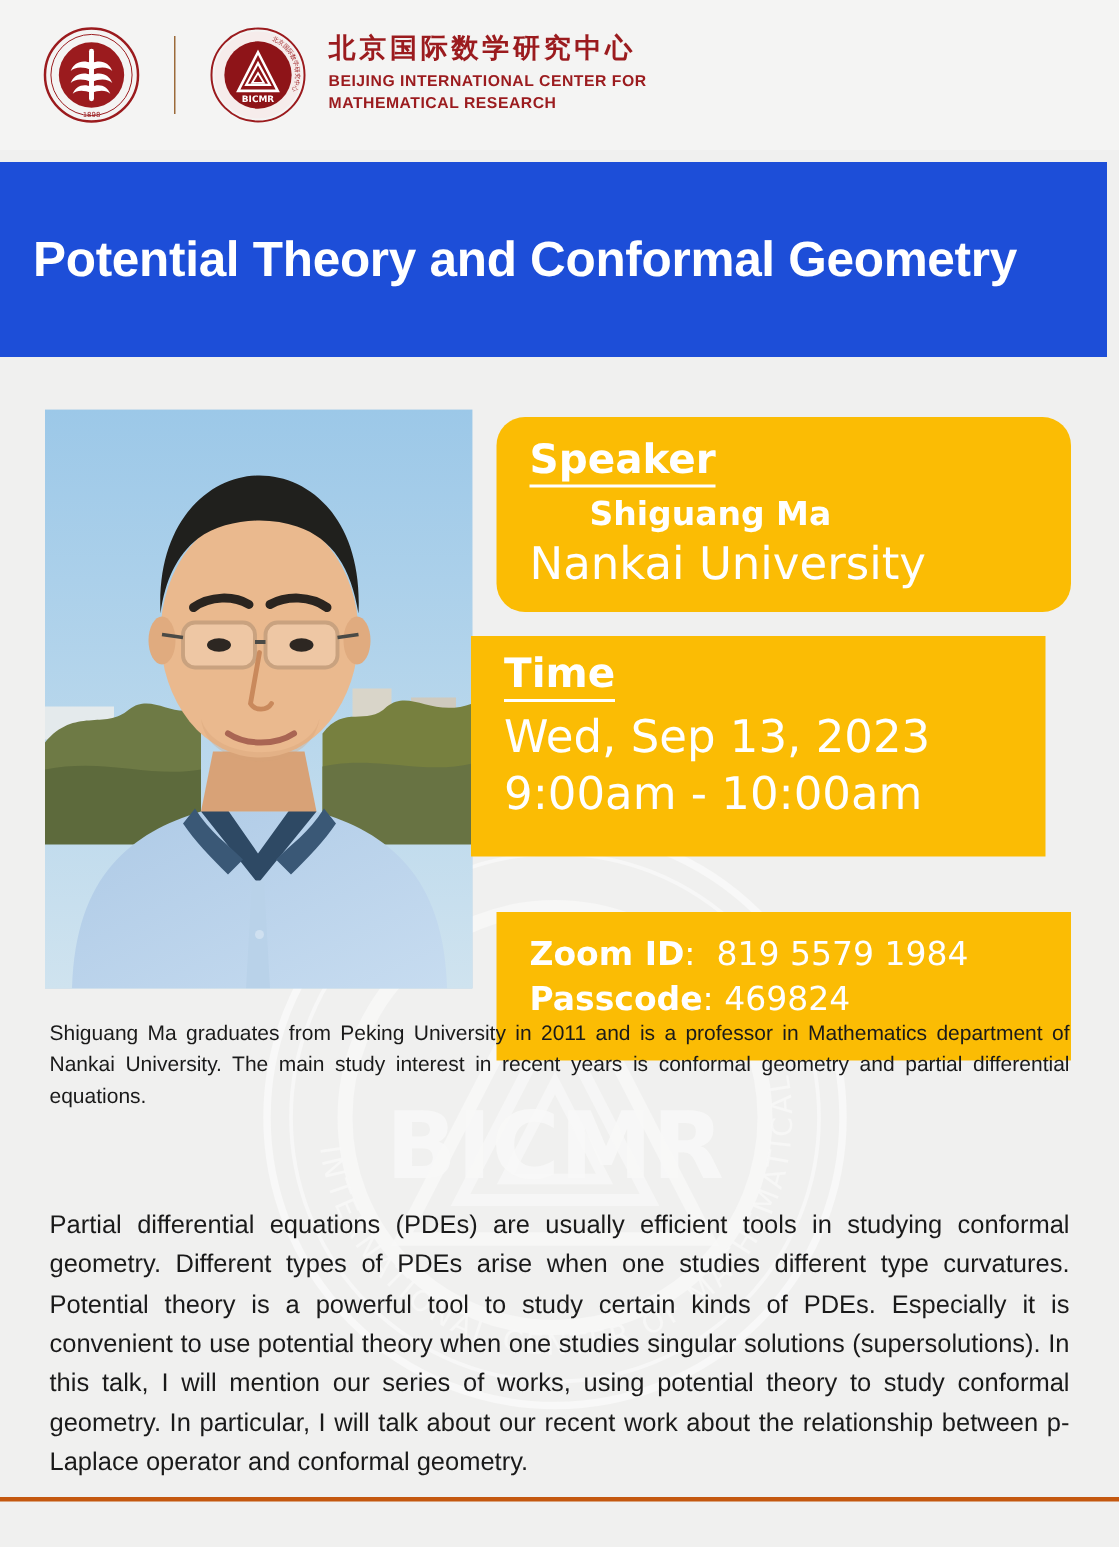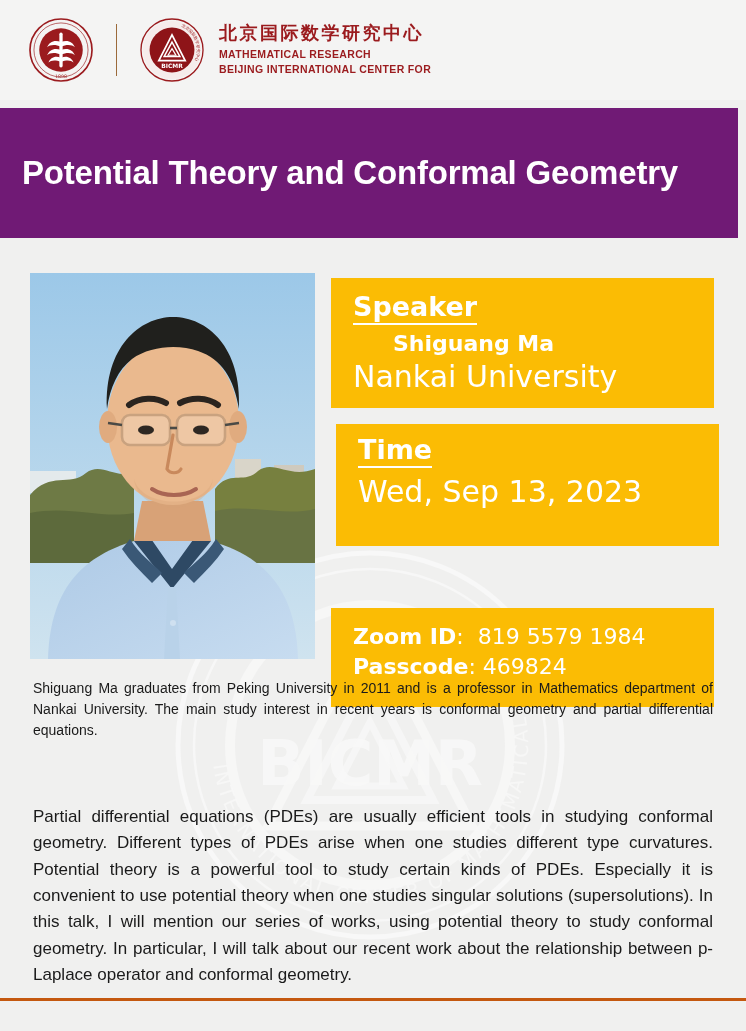--- a/index.html
+++ b/index.html
@@ -55,21 +55,21 @@
     letter-spacing: 0.35px;
     line-height: 1.42;
   }
 
   
   .title-banner {
     position: absolute;
     left: 0; top: 108px;
     width: 738px;
     height: 130px;
-    background: #701a75;
+    background: #1d4ed8;
     display: flex;
     align-items: center;
   }
   .title-text {
     color: #ffffff;
     font-size: 33px;
     font-weight: bold;
     padding-left: 22px;
     padding-right: 8px;
     letter-spacing: -0.2px;
@@ -95,22 +95,22 @@
   }
   .photo svg { display: block; }
 
   
   .info-box {
     position: absolute;
     background: #fbbc04;
     color: #ffffff;
     box-sizing: border-box;
   }
-  .box-speaker { left: 331px; top: 278px; width: 383px; height: 130px; padding: 14px 0 0 22px; }
-  .box-time    { left: 336px; top: 424px; width: 383px; height: 122px; padding: 11px 0 0 22px; }
+  .box-speaker { left: 331px; top: 278px; width: 383px; height: 130px; padding: 14px 0 0 22px; border-radius: 19px; }
+  .box-time    { left: 314px; top: 424px; width: 383px; height: 147px; padding: 11px 0 0 22px; }
   .box-zoom    { left: 331px; top: 560px; width: 383px; height: 99px;  padding: 14px 0 0 22px; margin-top: 48px; }
 
   .kicker {
     display: inline-block;
     font-size: 27px;
     font-weight: bold;
     line-height: 1.12;
     border-bottom: 2.5px solid #ffffff;
     padding-bottom: 1px;
     margin-bottom: 5px;
@@ -207,22 +207,22 @@
         <text x="50" y="77" font-size="9" fill="#ffffff" text-anchor="middle" font-weight="bold" font-family="DejaVu Sans, sans-serif">BICMR</text>
         <path id="bicmr-ring" d="M50 12 a38 38 0 1 1 -0.1 0" fill="none"></path>
         <text font-size="6.2" fill="#9b1b1e" font-family="DejaVu Sans, sans-serif">
           <textPath href="#bicmr-ring" startOffset="6%">北京国际数学研究中心</textPath>
         </text>
       </svg>
     </span>
 
     <div class="org-names">
       <div class="org-cn">北京国际数学研究中心</div>
+      <div class="org-en">BEIJING INTERNATIONAL CENTER FOR</div>
       <div class="org-en">MATHEMATICAL RESEARCH</div>
-      <div class="org-en">BEIJING INTERNATIONAL CENTER FOR</div>
     </div>
   </div>
 
   <div class="title-banner">
     <div class="title-text">Potential Theory and Conformal Geometry</div>
   </div>
 
   <div class="watermark">
     <svg viewBox="0 0 390 390" width="390" height="390">
       <circle cx="195" cy="195" r="192" fill="none" stroke="#ffffff" stroke-width="5" opacity="0.95"></circle>
@@ -307,20 +307,21 @@
 
   <div class="info-box box-speaker">
     <div class="kicker">Speaker</div>
     <div class="line-bold">Shiguang Ma</div>
     <div class="line-reg">Nankai University</div>
   </div>
 
   <div class="info-box box-time">
     <div class="kicker">Time</div>
     <div class="line-reg">Wed, Sep 13, 2023</div>
+    <div class="line-reg">9:00am - 10:00am</div>
   </div>
 
   <div class="info-box box-zoom">
     <div class="kv">
       <b>Zoom ID</b><span>:</span>&nbsp;
       <span>819 5579 1984</span>
     </div>
     <div class="kv">
       <b>Passcode</b><span>:</span>
       <span>469824</span>

